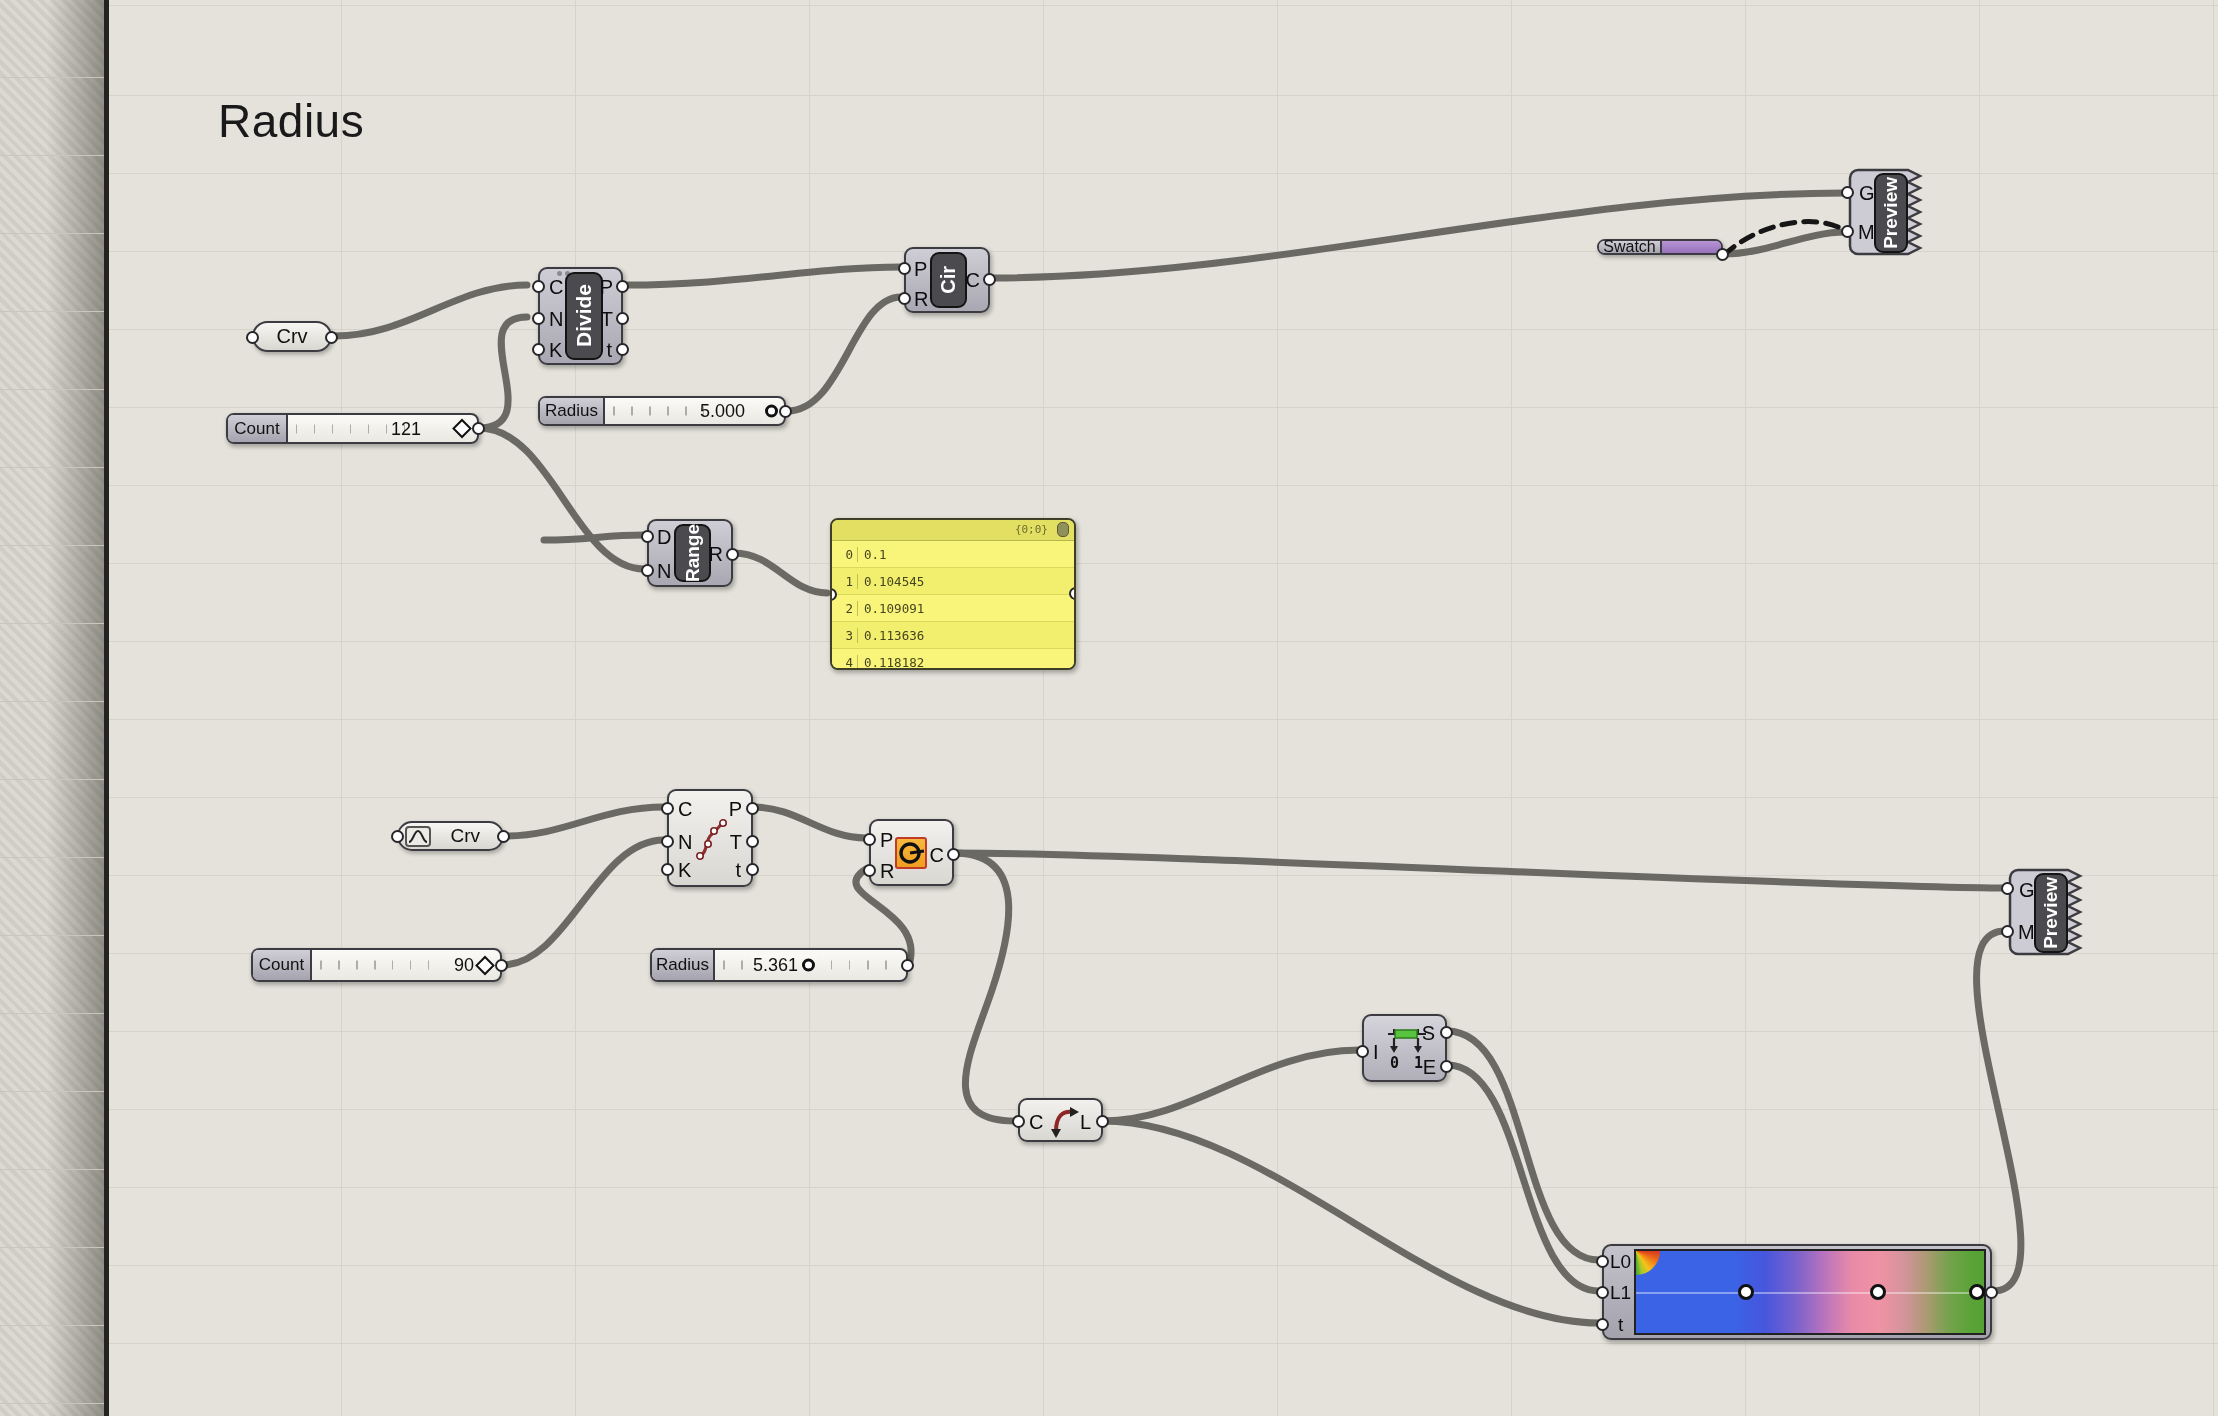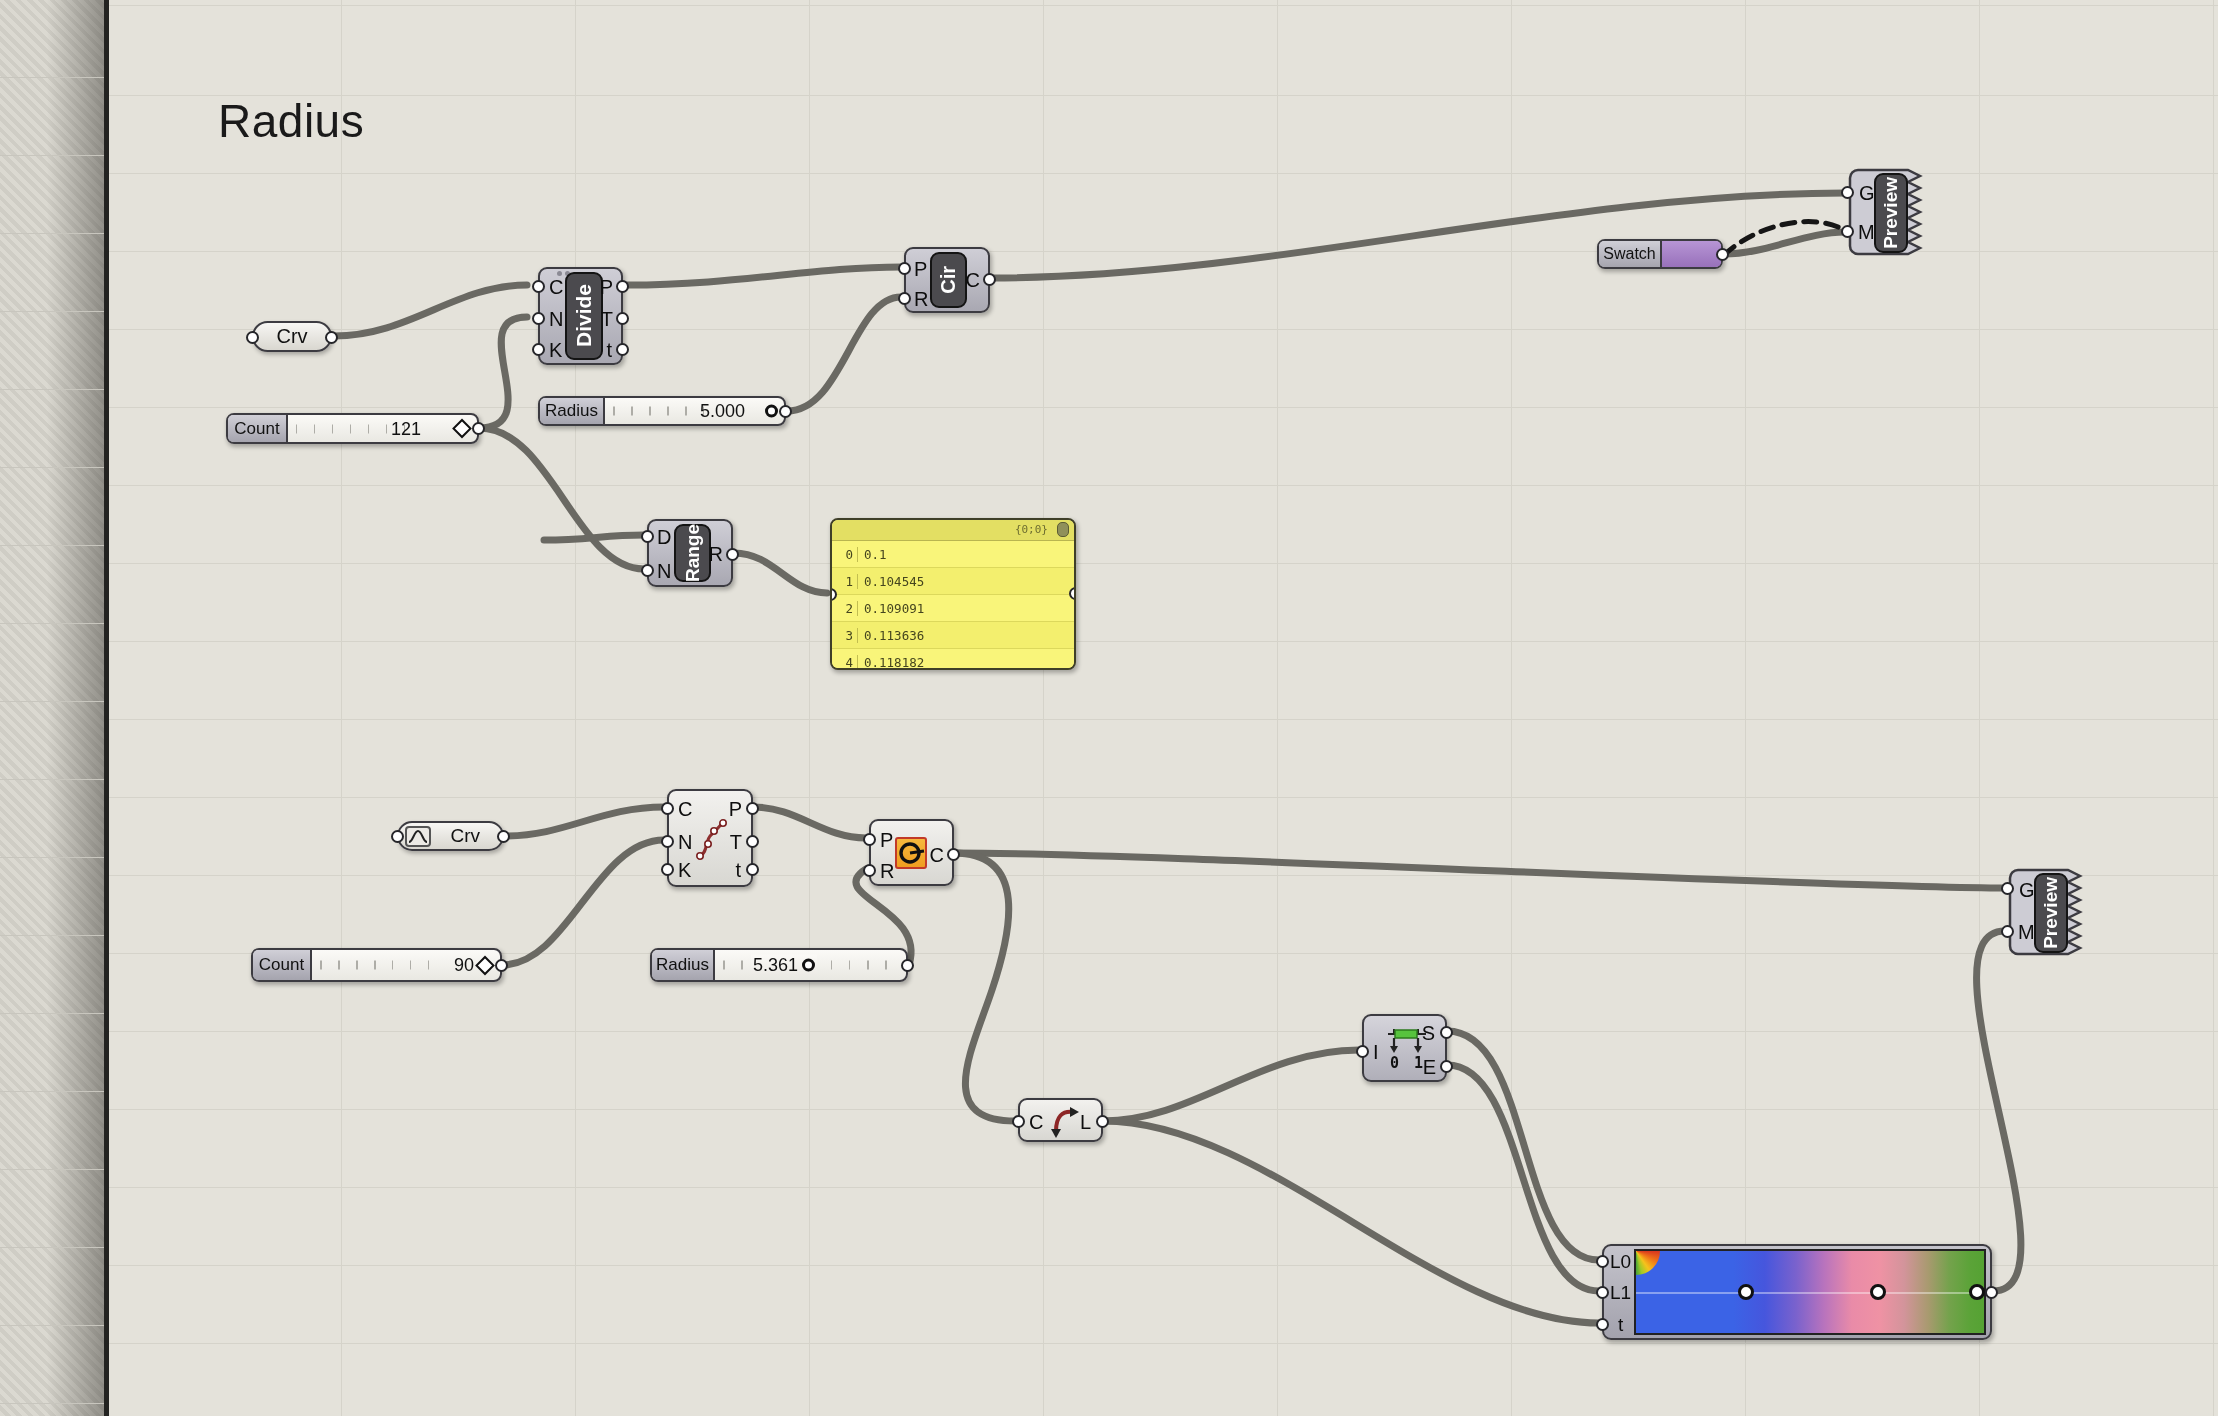--- a/index.html
+++ b/index.html
@@ -140,21 +140,21 @@
     <span class="abs port" style="left:8px;top:40px;">R</span>
     <div class="abs dark" style="left:24px;top:3px;width:37px;height:56px;">
       <span class="vtext" style="font-size:20px;">Cir</span>
     </div>
     <span class="abs port" style="right:8px;top:21px;">C</span>
     <div class="abs nub" style="left:-8px;top:13px;"></div>
     <div class="abs nub" style="left:-8px;top:43px;"></div>
     <div class="abs nub" style="right:-8px;top:24px;"></div>
   </div>
 
-  <div class="abs slider" style="left:1597px;top:239px;width:126px;height:30px;">
+  <div class="abs slider" style="left:1597px;top:239px;width:126px;height:16px;">
     <div class="slabel" style="width:61px;font-size:16px;">Swatch</div>
     <div class="track" style="background:linear-gradient(#b795d5,#9871bb);border-radius:0 5px 5px 0;"></div>
     <div class="abs nub" style="right:-8px;top:7px;"></div>
   </div>
 
   <div class="abs" style="left:1848px;top:168px;width:82px;height:90px;z-index:2;">
     <svg width="82" height="90" viewBox="0 0 82 90">
       <path d="M10,2 H60 L72,8 L60,14 L72,20 L60,26 L72,32 L60,38 L72,44 L60,50 L72,56 L60,62 L72,68 L60,74 L72,80 L60,86 H10 A8,8 0 0 1 2,78 V10 A8,8 0 0 1 10,2 Z" fill="#cdccd4" stroke="#3c3b41" stroke-width="2.5"></path>
     </svg>
     <span class="abs port" style="left:11px;top:15px;">G</span>

